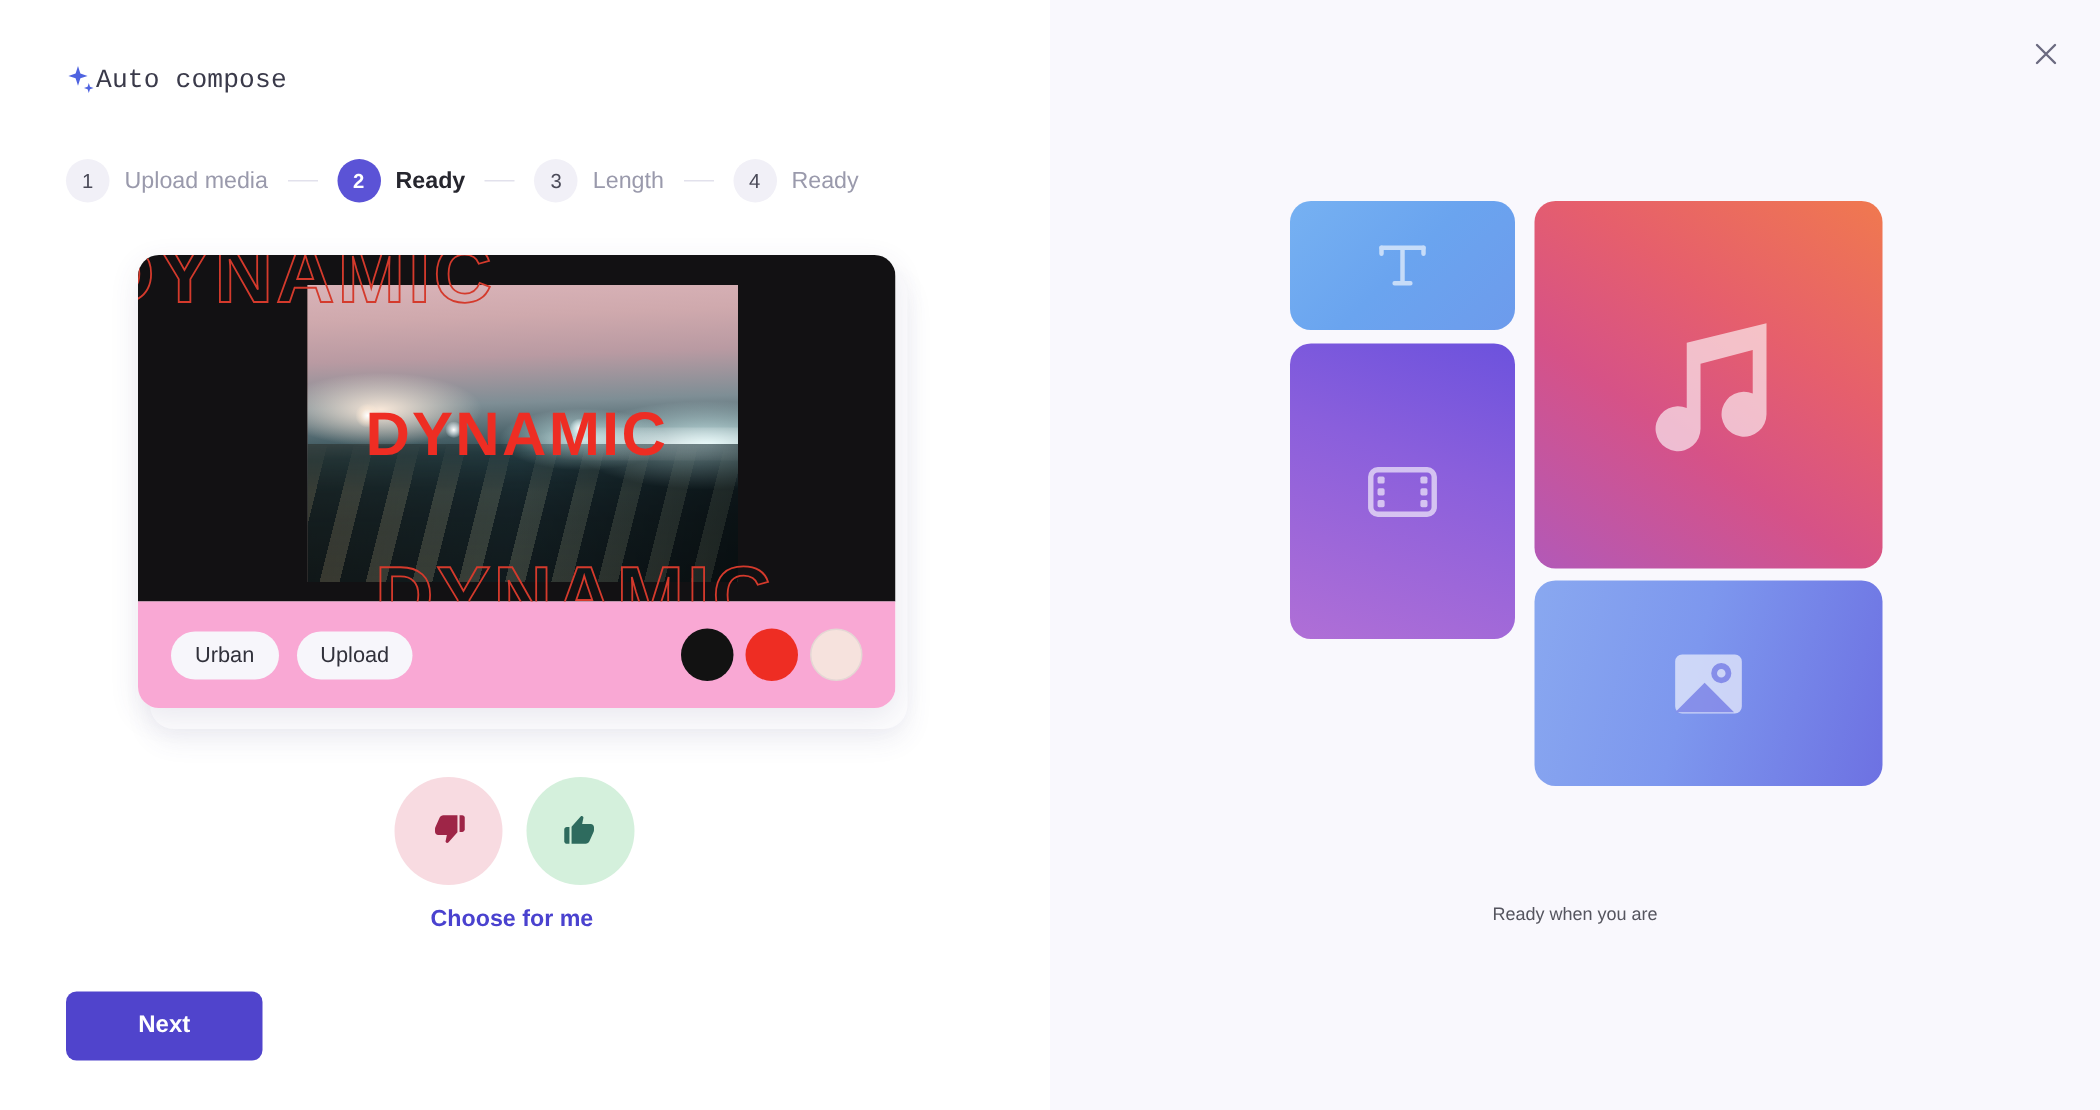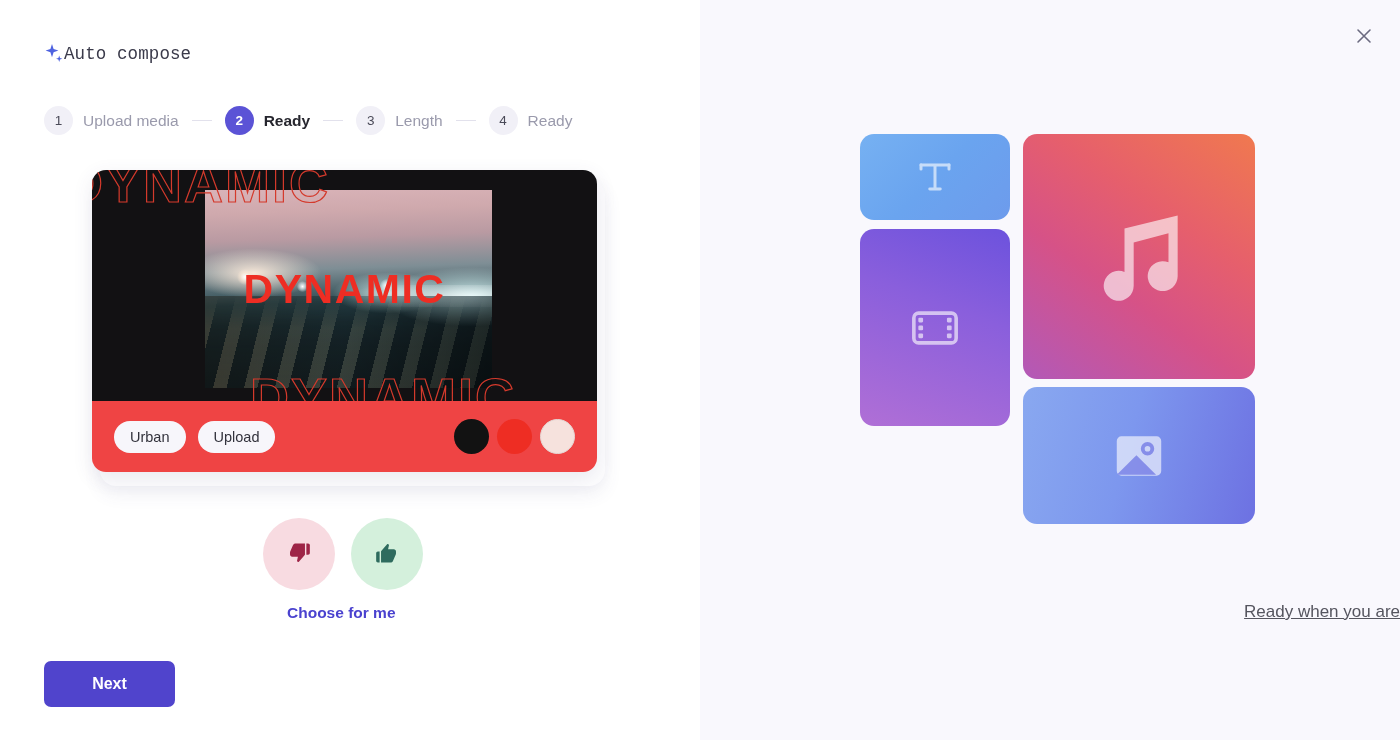--- a/index.html
+++ b/index.html
@@ -216,21 +216,21 @@
     -webkit-text-stroke: 1.2px #d43a2c;
     z-index: 2;
     pointer-events: none;
   }
   .headline-outline.top { left: -28px; top: -18px; }
   .headline-outline.bottom { left: 158px; top: 196px; }
 
   .preview-meta {
     position: relative;
     height: 71px;
-    background: #ef4444;
+    background: #f9a8d4;
     display: flex;
     align-items: center;
     padding: 0 22px 0 22px;
   }
   .tag-row { display: flex; gap: 12px; align-items: center; }
   .tag {
     background: #f7f6fb;
     color: #32323c;
     font-size: 14.5px;
     padding: 8px 16px;
@@ -352,24 +352,23 @@
   .tile.image {
     left: 163px; top: 253px; width: 232px; height: 137px;
     background: linear-gradient(105deg, #89a8f0 0%, #7d97ee 45%, #6d71e2 100%);
   }
   .tile svg { display: block; opacity: .62; }
   .ready-text {
     position: absolute;
     left: 0;
     right: 0;
     top: 602px;
-    text-align: right;
-    font-size: 17px;
+    text-align: center;
+    font-size: 12px;
     color: #55555f;
-    text-decoration: underline;
   }
 </style>
 </head>
 <body>
 
 <div class="app">
 
   <div class="left-pane">
 
     <div class="brand-row">

